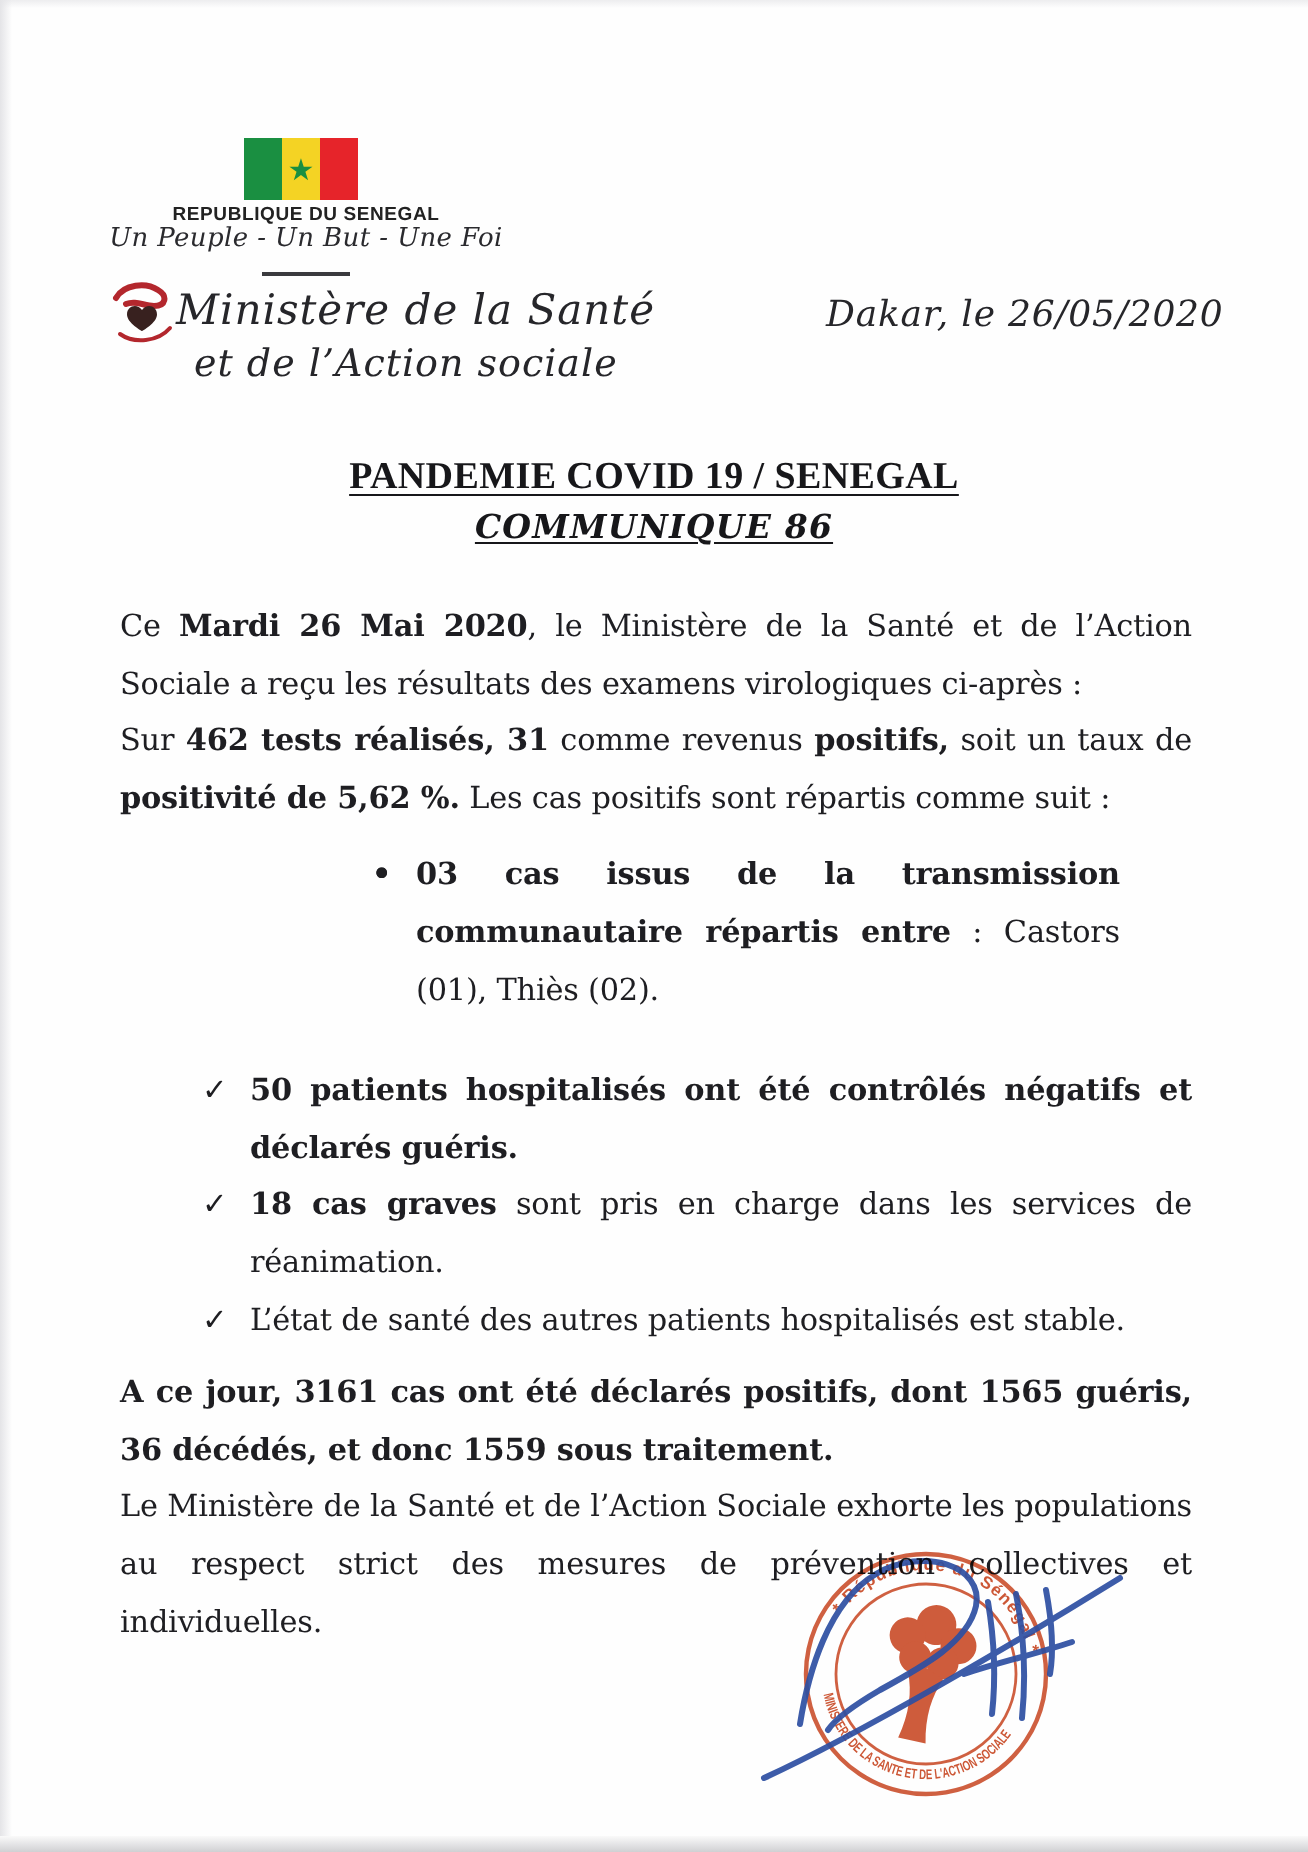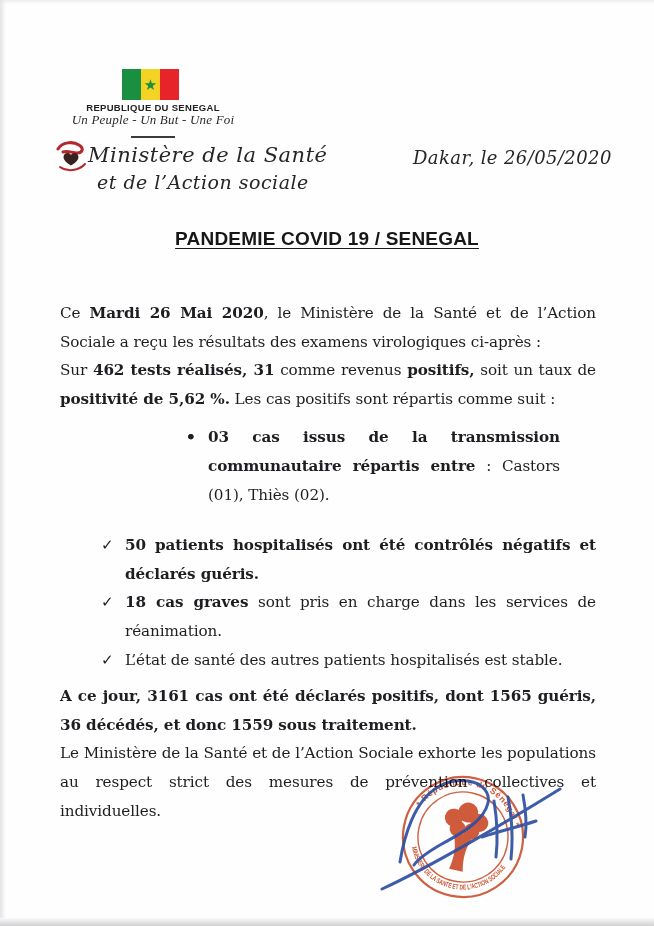--- a/index.html
+++ b/index.html
@@ -14,33 +14,33 @@
     background:linear-gradient(to bottom,#ededef,rgba(255,255,255,0));}
   .edge-bottom{position:absolute;left:0;bottom:0;width:100%;height:8px;
     background:linear-gradient(to top,#d0d0d3,#fafafa);}
 
   
   .flag{position:absolute;left:122px;top:69px;}
   .republic{position:absolute;left:60px;top:102px;width:186px;text-align:center;
     font-family:"Liberation Sans",sans-serif;font-size:9.5px;font-weight:bold;
     letter-spacing:.3px;color:#222;}
   .motto{position:absolute;left:38px;top:112px;width:230px;text-align:center;
-    font-style:italic;font-size:13px;letter-spacing:.2px;color:#2a2a2e;font-family:Liberation Serif, serif;}
+    font-style:italic;font-size:13px;letter-spacing:.2px;color:#2a2a2e;}
   .hrule{position:absolute;left:131px;top:136px;width:44px;height:2px;background:#3a3a3e;}
   .mlogo{position:absolute;left:56px;top:140px;}
   .ministry1{position:absolute;left:88px;top:143px;font-style:italic;font-size:21px;
     letter-spacing:.5px;color:#26262a;}
   .ministry2{position:absolute;left:97px;top:171px;font-style:italic;font-size:19px;
     letter-spacing:.5px;color:#26262a;}
   .dateline{position:absolute;left:413px;top:147px;font-style:italic;font-size:18px;
     letter-spacing:.4px;color:#26262a;}
 
   
   .title-block{position:absolute;left:0;top:228px;width:654px;text-align:center;}
-  .title{font-family:Liberation Sans, sans-serif;font-weight:bold;font-size:19px;
+  .title{font-family:Liberation Serif, serif;font-weight:bold;font-size:19px;
     letter-spacing:.2px;text-decoration:underline;text-underline-offset:3px;color:#17171a;}
   .subtitle{margin-top:4px;font-style:italic;font-weight:bold;font-size:16.5px;
     letter-spacing:.6px;text-decoration:underline;text-underline-offset:2px;color:#17171a;}
 
   
   .content{position:absolute;left:60px;top:299px;width:536px;
     font-size:15.2px;line-height:28.6px;letter-spacing:-0.1px;text-align:justify;}
   .content p{margin:0;}
   .content b{font-weight:bold;margin-top:40px;}
   ul.bullets{list-style:none;margin:10px 0 0 124px;padding:0;}
@@ -82,20 +82,21 @@
     <path d="M15 15 c-2.5 -3.5 -7.5 -2 -7.5 2.2 c0 4.2 7.5 8.3 7.5 8.3 c0 0 7.5 -4.1 7.5 -8.3 c0 -4.2 -5 -5.7 -7.5 -2.2 z" fill="#38211f"></path>
     <path d="M4 27 C11 32 23 31 29 24" fill="none" stroke-width="2" stroke-linecap="round" stroke="#b3272d"></path>
   </svg>
 </div>
 <div class="ministry1">Ministère de la Santé</div>
 <div class="ministry2">et de l’Action sociale</div>
 <div class="dateline">Dakar, le 26/05/2020</div>
 
 <div class="title-block">
   <div class="title">PANDEMIE COVID 19 / SENEGAL</div>
+  <div class="subtitle">COMMUNIQUE 86</div>
 </div>
 
 <div class="content">
   <p><span>Ce </span><b>Mardi 26 Mai 2020</b><span>, le Ministère de la Santé et de l’Action Sociale a reçu les résultats des examens virologiques ci-après :</span></p>
   <p><span>Sur </span><b>462 tests réalisés, 31</b><span> comme revenus </span><b>positifs,</b><span> soit un taux de </span><b>positivité de 5,62 %.</b><span> Les cas positifs sont répartis comme suit :</span></p>
 
   <ul class="bullets">
     <li>
       <span class="bullet">•</span>
     </li>

